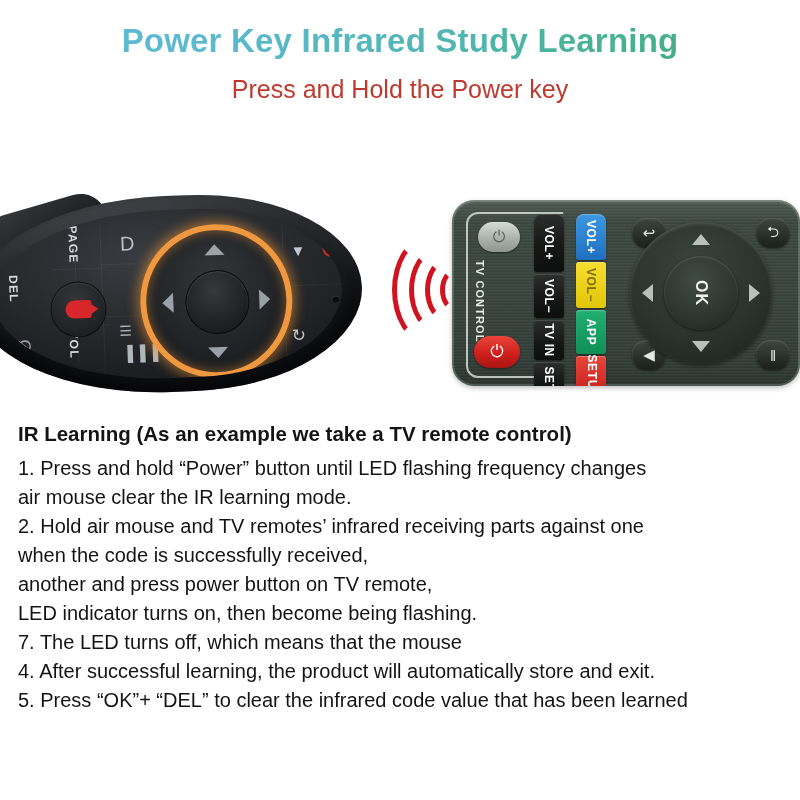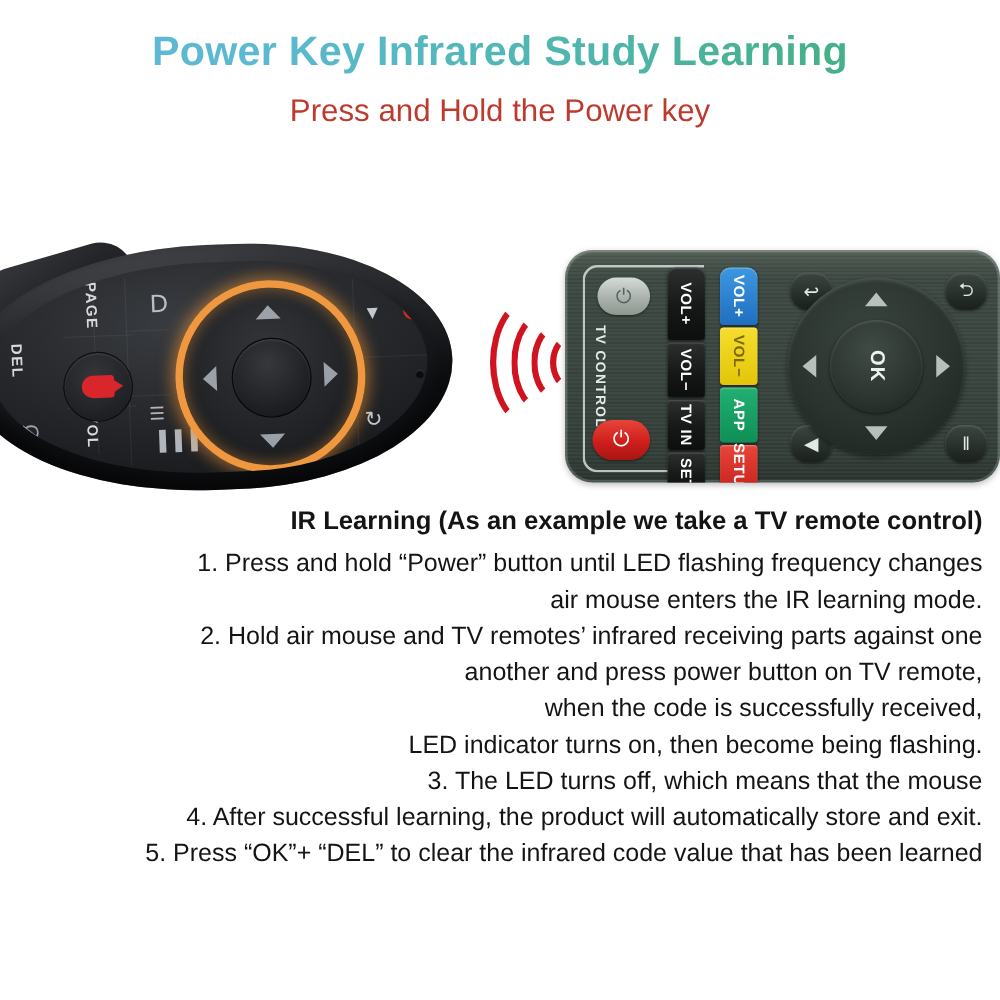--- a/index.html
+++ b/index.html
@@ -351,23 +351,22 @@
   }
   #tv-back-btn   { left: 180px; top: 18px; }
   #tv-source-btn { right: 10px;  top: 18px; }
   #tv-home-btn   { left: 180px; bottom: 16px; }
   #tv-menu-btn   { right: 10px;  bottom: 16px; }
 
   
   #instructions {
     position: absolute;
     left: 18px;
-    top: 407px;
+    top: 424px;
     width: 768px;
-    text-align: right;
   }
   #ir-heading {
     font-size: 20.5px;
     font-weight: 700;
     line-height: 1.0;
     margin: 0 0 9px 0;
     color: #141414;
   }
   .instr-line {
     font-size: 20px;
@@ -489,22 +488,22 @@
         <div class="tv-arrow tv-right"></div>
       </div>
     </div>
   </div>
 </div>
 
 <div id="instructions">
   <div id="ir-heading">IR Learning (As an example we take a TV remote control)</div>
   <div id="instruction-lines">
       <p class="instr-line">1. Press and hold “Power” button until LED flashing frequency changes</p>
-      <p class="instr-line">air mouse enters the IR learning mode.</p>
+      <p class="instr-line">air mouse clear the IR learning mode.</p>
       <p class="instr-line">2. Hold air mouse and TV remotes’ infrared receiving parts against one</p>
+      <p class="instr-line">when the code is successfully received,</p>
       <p class="instr-line">another and press power button on TV remote,</p>
-      <p class="instr-line">when the code is successfully received,</p>
       <p class="instr-line">LED indicator turns on, then become being flashing.</p>
-      <p class="instr-line">3. The LED turns off, which means that the mouse</p>
+      <p class="instr-line">7. The LED turns off, which means that the mouse</p>
       <p class="instr-line">4. After successful learning, the product will automatically store and exit.</p>
       <p class="instr-line">5. Press “OK”+ “DEL” to clear the infrared code value that has been learned</p>
     </div>
 </div>
 
 </body></html>

